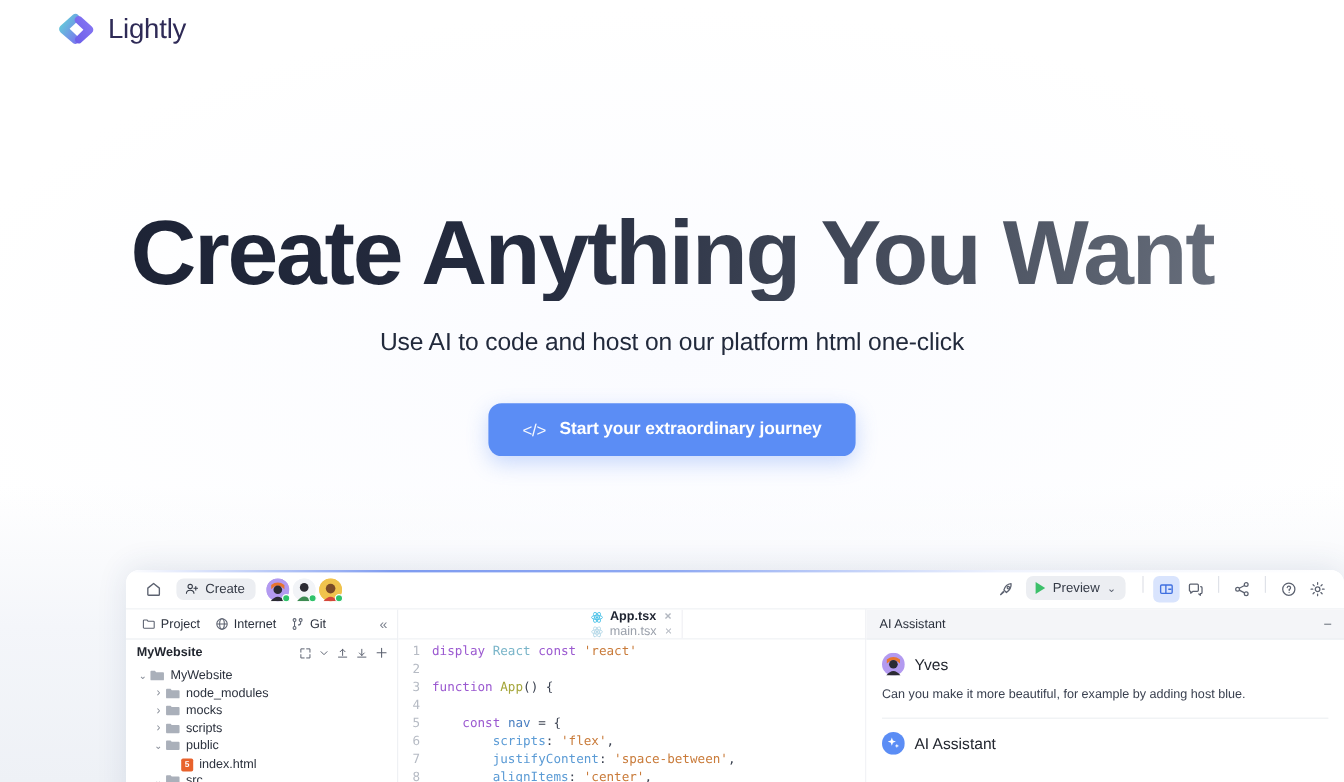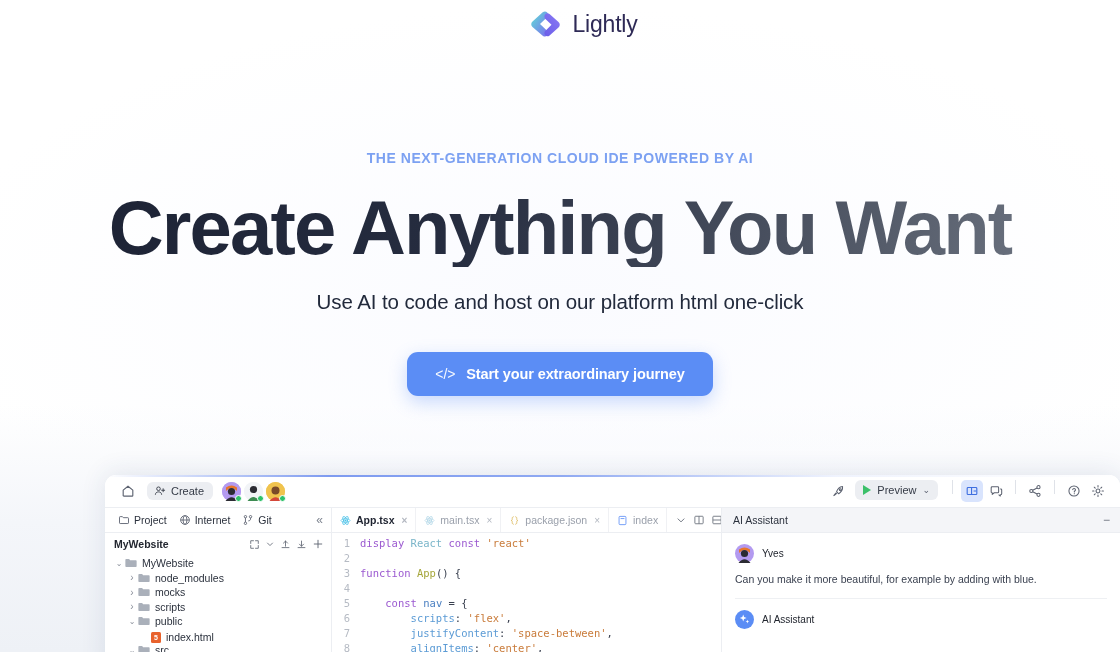--- a/index.html
+++ b/index.html
@@ -24,21 +24,20 @@
   }
 
   
   .header {
     position: absolute;
     top: 0; left: 0; right: 0;
     height: 48px;
     display: flex;
     align-items: center;
     z-index: 10;
-    justify-content: center;
   }
   .brand {
     display: flex;
     align-items: center;
     gap: 10px;
     margin-left: 46px;
     cursor: pointer;
   }
   .brand-mark { width: 34px; height: 30px; display: block; }
   .brand-name {
@@ -234,21 +233,21 @@
     margin-right: 5px; flex: none;
     color: #fff; font-size: 7px; font-weight: 700;
     display: flex; align-items: center; justify-content: center;
   }
 
   
   .editor { flex: 1; display: flex; flex-direction: column; min-width: 0; border-right: 1px solid #eceef2; }
   .tabstrip {
     display: flex; align-items: center;
     height: 25px; border-bottom: 1px solid #eceef2;
-    background: #ffffff; overflow: hidden;
+    background: #ffffff; overflow: hidden; flex-direction: column;
   }
   .etab {
     display: flex; align-items: center; gap: 5px;
     padding: 0 8px; height: 100%;
     font-size: 10.5px; color: #9aa0ab;
     border-right: 1px solid #f0f1f4;
     cursor: pointer; white-space: nowrap;
   }
   .etab.active { color: #1e2330; font-weight: 700; }
   .etab .x { color: #b2b7c0; font-size: 10px; margin-left: 2px; }
@@ -274,21 +273,21 @@
     padding: 0 10px 0 11px;
     background: #f4f5f8;
     border-bottom: 1px solid #eceef2;
   }
   .ai-title { font-size: 10.5px; color: #2b313d; }
   .ai-min { margin-left: auto; color: #6e747f; cursor: pointer; font-size: 12px; line-height: 1; }
   .ai-body { flex: 1; overflow: hidden; }
   .msg { padding: 11px 13px 0 13px; }
   .msg-head { display: flex; align-items: center; gap: 8px; }
   .msg-av { width: 19px; height: 19px; border-radius: 50%; flex: none; }
-  .msg-name { font-size: 10px; color: #22262f; }
+  .msg-name { font-size: 13px; color: #22262f; }
   .msg-text { margin-top: 9px; font-size: 10.5px; color: #3a4150; line-height: 1.45; }
   .msg-div { height: 1px; background: #eef0f3; margin: 11px 0 0 0; }
 </style>
 </head>
 <body>
 
 <div class="page-bg"></div>
 
 <div class="header">
   <div class="brand">
@@ -305,21 +304,20 @@
       </defs>
       <path d="M15 3 L4.5 12.5 A3.6 3.6 0 0 0 4.5 18 L15 27 A3.4 3.4 0 0 0 19.6 22.2 L12 15 L19.6 7.8 A3.4 3.4 0 0 0 15 3 Z" fill="url(#lg1)"></path>
       <path d="M21.5 5 L30.5 13 A3.6 3.6 0 0 1 30.5 18.5 L21 27 A3.3 3.3 0 0 1 16.8 22.4 L23.5 15.8 L16.9 9.6 A3.3 3.3 0 0 1 21.5 5 Z" fill="url(#lg2)"></path>
     </svg>
     <span class="brand-name">Lightly</span>
   </div>
 
 </div>
 
 <div class="hero">
-  <div class="eyebrow">THE NEXT-GENERATION CLOUD IDE POWERED BY AI</div>
   <h1 class="headline">Create Anything You Want</h1>
   <div class="subhead">Use AI to code and host on our platform html one-click</div>
   <div class="cta-wrap">
     <button class="cta">
       <span class="cta-code">&lt;/&gt;</span>
       <span>Start your extraordinary journey</span>
     </button>
   </div>
 </div>
 
@@ -637,21 +635,21 @@
             <span class="msg-av">
               <svg width="19" height="19" viewBox="0 0 19 19">
                   <circle cx="9.5" cy="9.5" r="9.5" fill="#b39af0"></circle>
                   <path d="M4 9 Q9.5 3 15 9 L15 5.5 Q9.5 1.5 4 5.5 Z" fill="#e8752e"></path>
                   <circle cx="9.5" cy="9.5" r="3.6" fill="#2b2b33"></circle>
                   <path d="M3.5 19 Q9.5 11.5 15.5 19 Z" fill="#2b2b33"></path>
                 </svg>
             </span>
             <span class="msg-name">Yves</span>
           </div>
-          <div class="msg-text">Can you make it more beautiful, for example by adding with blue.</div>
+          <div class="msg-text">Can you make it more beautiful, for example by adding host blue.</div>
           <div class="msg-div"></div>
         </div>
 
         <div class="msg">
           <div class="msg-head">
             <span class="msg-av">
               <svg width="19" height="19" viewBox="0 0 19 19">
                 <circle cx="9.5" cy="9.5" r="9.5" fill="#5b8df5"></circle>
                 <path d="M8.2 4.6 9.1 7.1 11.6 8 9.1 8.9 8.2 11.4 7.3 8.9 4.8 8 7.3 7.1Z" fill="#fff"></path>
                 <path d="M12.4 9.8 12.9 11.1 14.2 11.6 12.9 12.1 12.4 13.4 11.9 12.1 10.6 11.6 11.9 11.1Z" fill="#fff"></path>

